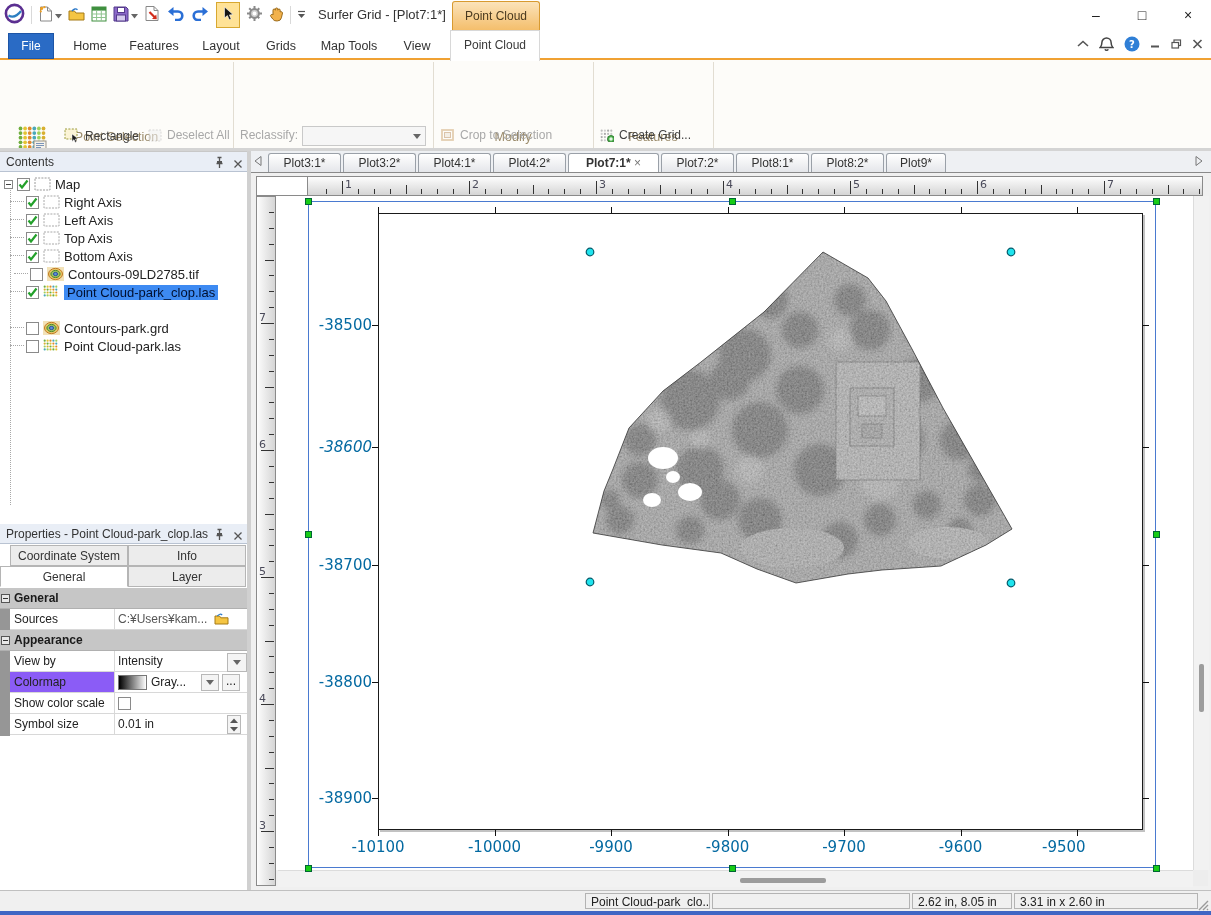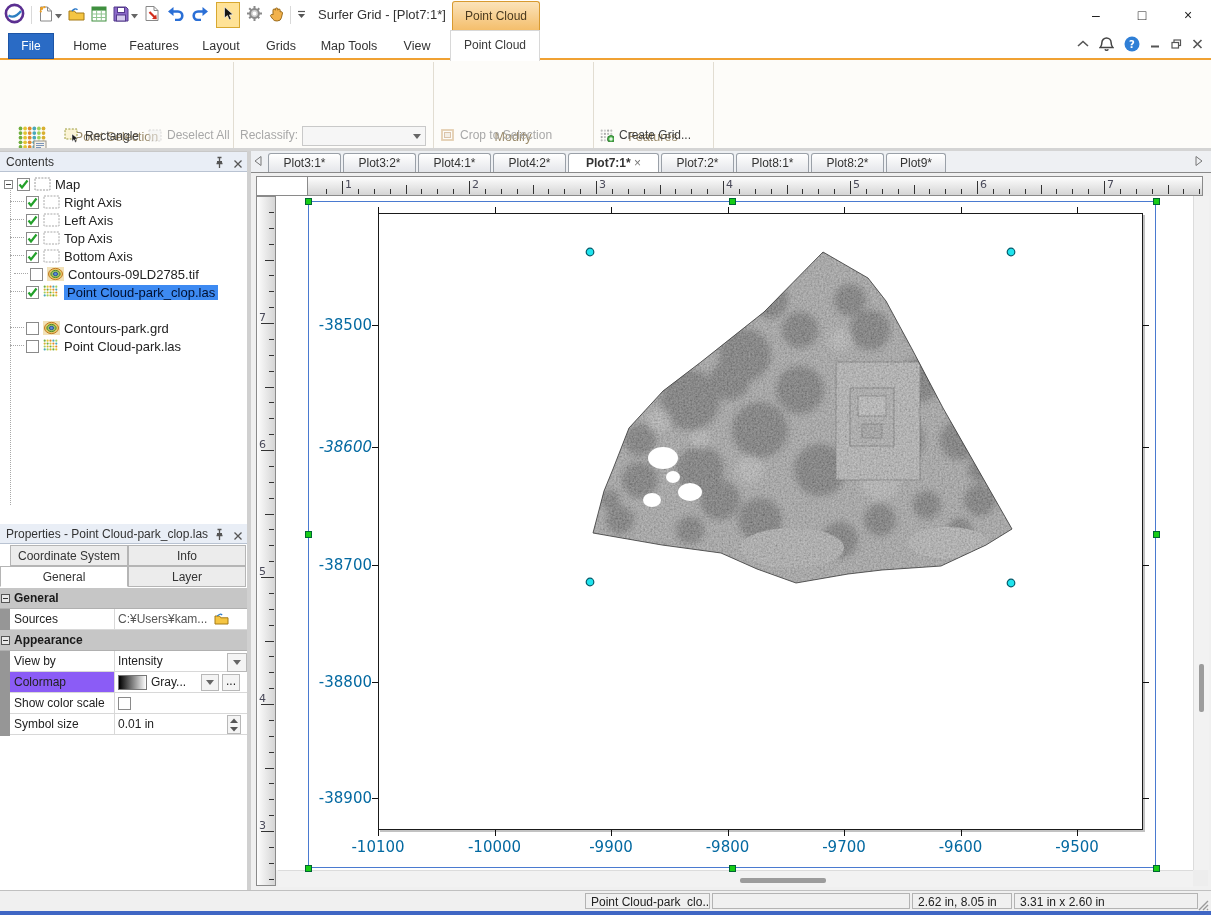--- a/index.html
+++ b/index.html
@@ -885,21 +885,21 @@
       <div style="position: absolute; left: 476.5px; top: 56px; width: 1px; height: 6px; background: rgb(17, 17, 17);"></div>
       <div class="axlabel" style="position: absolute; left: 441.5px; top: 687px; width: 70px; text-align: center;">-9800</div>
       <div style="position: absolute; left: 593px; top: 679px; width: 1px; height: 6px; background: rgb(17, 17, 17);"></div>
       <div style="position: absolute; left: 593px; top: 56px; width: 1px; height: 6px; background: rgb(17, 17, 17);"></div>
       <div class="axlabel" style="position: absolute; left: 558px; top: 687px; width: 70px; text-align: center;">-9700</div>
       <div style="position: absolute; left: 709.5px; top: 679px; width: 1px; height: 6px; background: rgb(17, 17, 17);"></div>
       <div style="position: absolute; left: 709.5px; top: 56px; width: 1px; height: 6px; background: rgb(17, 17, 17);"></div>
       <div class="axlabel" style="position: absolute; left: 674.5px; top: 687px; width: 70px; text-align: center;">-9600</div>
       <div style="position: absolute; left: 826px; top: 679px; width: 1px; height: 6px; background: rgb(17, 17, 17);"></div>
       <div style="position: absolute; left: 826px; top: 56px; width: 1px; height: 6px; background: rgb(17, 17, 17);"></div>
-      <div class="axlabel" style="position: absolute; left: 791px; top: 687px; width: 70px; text-align: center;">-9500</div>
+      <div class="axlabel" style="position: absolute; left: 791px; top: 687px; width: 70px; text-align: left;">-9500</div>
       <div style="position: absolute; left: 121px; top: 174px; width: 6px; height: 1px; background: rgb(17, 17, 17);"></div>
       <div style="position: absolute; left: 892px; top: 174px; width: 6px; height: 1px; background: rgb(17, 17, 17);"></div>
       <div class="axlabel" style="position: absolute; left: 63px; top: 165px; width: 58px; text-align: right;">-38500</div>
       <div style="position: absolute; left: 121px; top: 296px; width: 6px; height: 1px; background: rgb(17, 17, 17);"></div>
       <div style="position: absolute; left: 892px; top: 296px; width: 6px; height: 1px; background: rgb(17, 17, 17);"></div>
       <div class="axlabel" style="position: absolute; left: 63px; top: 287px; width: 58px; text-align: right; font-style: italic;">-38600</div>
       <div style="position: absolute; left: 121px; top: 414px; width: 6px; height: 1px; background: rgb(17, 17, 17);"></div>
       <div style="position: absolute; left: 892px; top: 414px; width: 6px; height: 1px; background: rgb(17, 17, 17);"></div>
       <div class="axlabel" style="position: absolute; left: 63px; top: 405px; width: 58px; text-align: right;">-38700</div>
       <div style="position: absolute; left: 121px; top: 531px; width: 6px; height: 1px; background: rgb(17, 17, 17);"></div>

